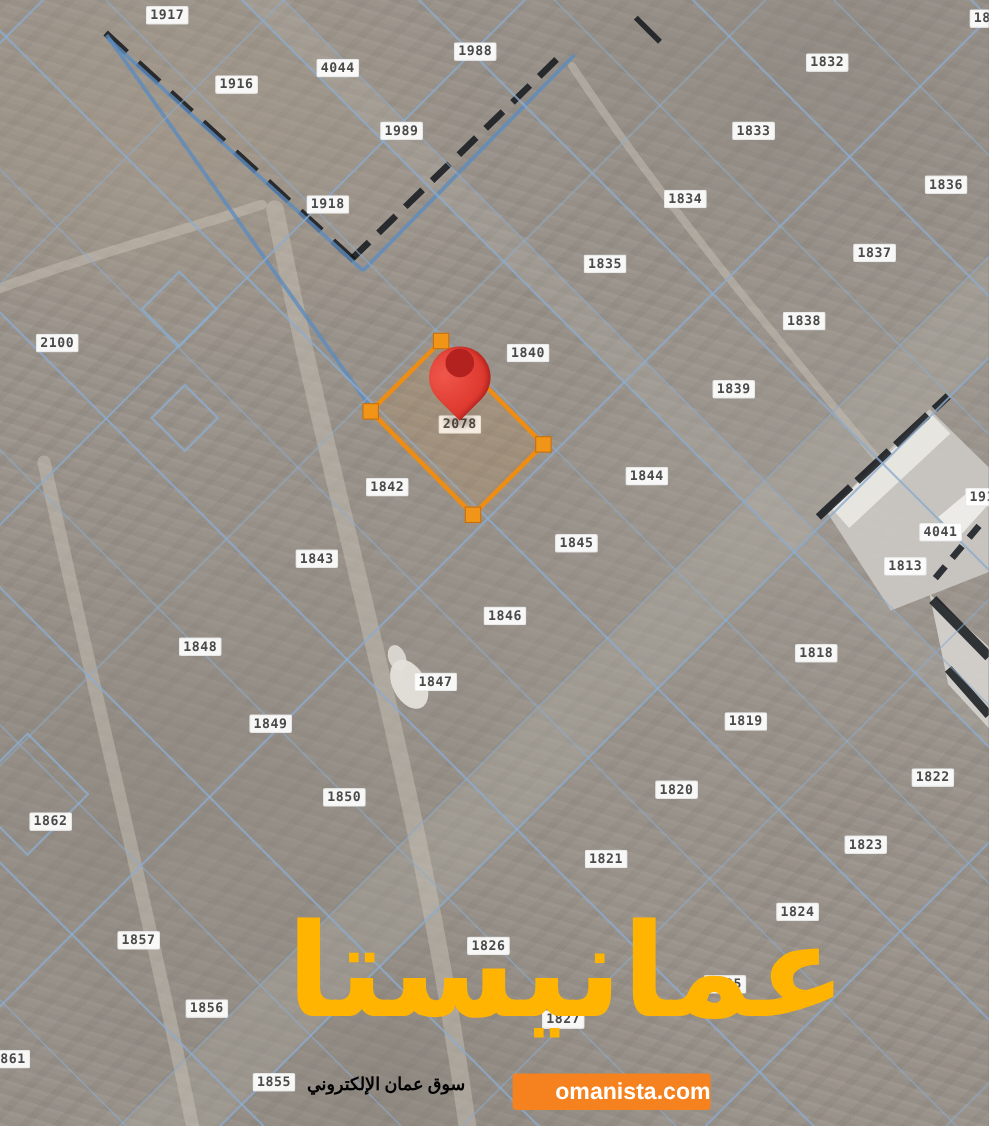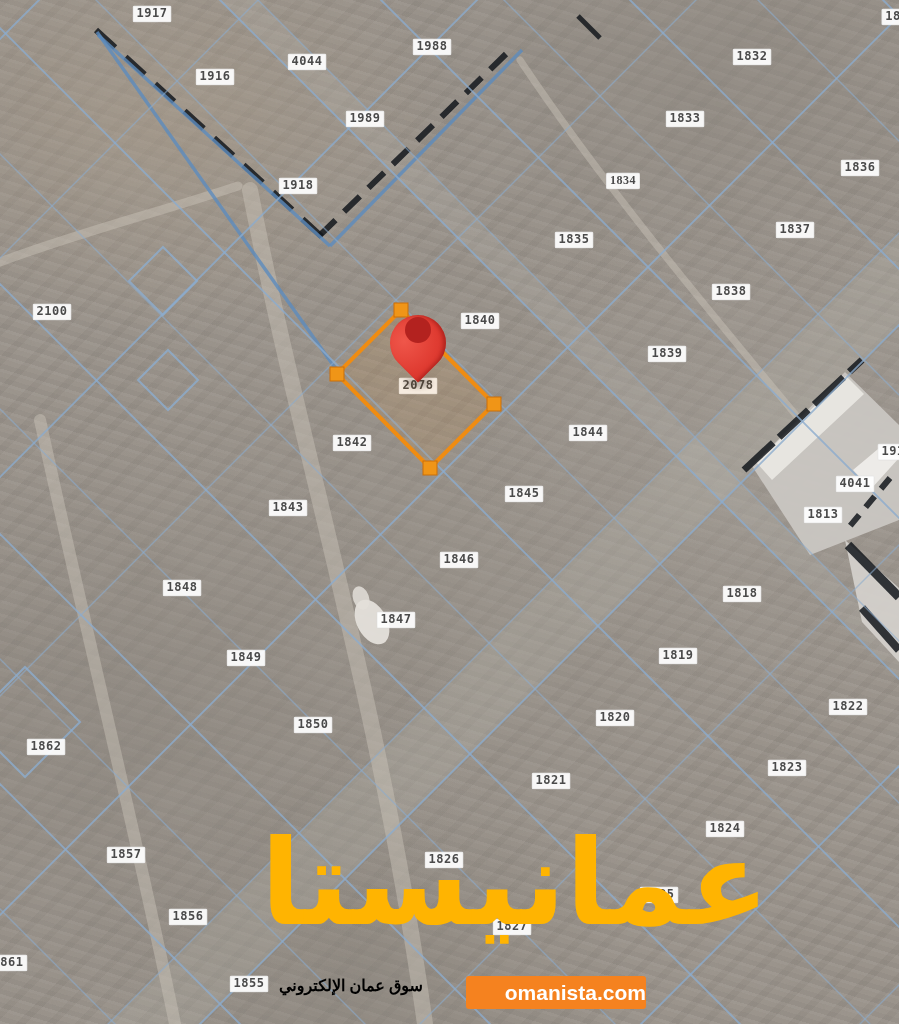--- a/index.html
+++ b/index.html
@@ -138,23 +138,23 @@
   <div id="labels">
       <div class="plot-label" style="left: 152px; top: 14px;">1917</div>
       <div class="plot-label" style="left: 215px; top: 77px;">1916</div>
       <div class="plot-label" style="left: 307px; top: 62px;">4044</div>
       <div class="plot-label" style="left: 432px; top: 47px;">1988</div>
       <div class="plot-label" style="left: 365px; top: 119px;">1989</div>
       <div class="plot-label" style="left: 298px; top: 186px;">1918</div>
       <div class="plot-label" style="left: 893px; top: 17px;">18</div>
       <div class="plot-label" style="left: 752px; top: 57px;">1832</div>
       <div class="plot-label" style="left: 685px; top: 119px;">1833</div>
-      <div class="plot-label" style="left: 623px; top: 181px; font-family: Liberation Serif, serif;">1834</div>
+      <div class="plot-label" style="left: 623px; top: 181px;">1834</div>
       <div class="plot-label" style="left: 860px; top: 168px;">1836</div>
-      <div class="plot-label" style="left: 574px; top: 240px;">1835</div>
+      <div class="plot-label" style="left: 550px; top: 240px;">1835</div>
       <div class="plot-label" style="left: 795px; top: 230px;">1837</div>
       <div class="plot-label" style="left: 731px; top: 292px;">1838</div>
       <div class="plot-label" style="left: 52px; top: 312px;">2100</div>
       <div class="plot-label" style="left: 480px; top: 321px;">1840</div>
       <div class="plot-label" style="left: 667px; top: 354px;">1839</div>
       <div class="plot-label" style="left: 418px; top: 386px;">2078</div>
       <div class="plot-label" style="left: 352px; top: 443px;">1842</div>
       <div class="plot-label" style="left: 588px; top: 433px;">1844</div>
       <div class="plot-label" style="left: 288px; top: 508px;">1843</div>
       <div class="plot-label" style="left: 524px; top: 494px;">1845</div>

